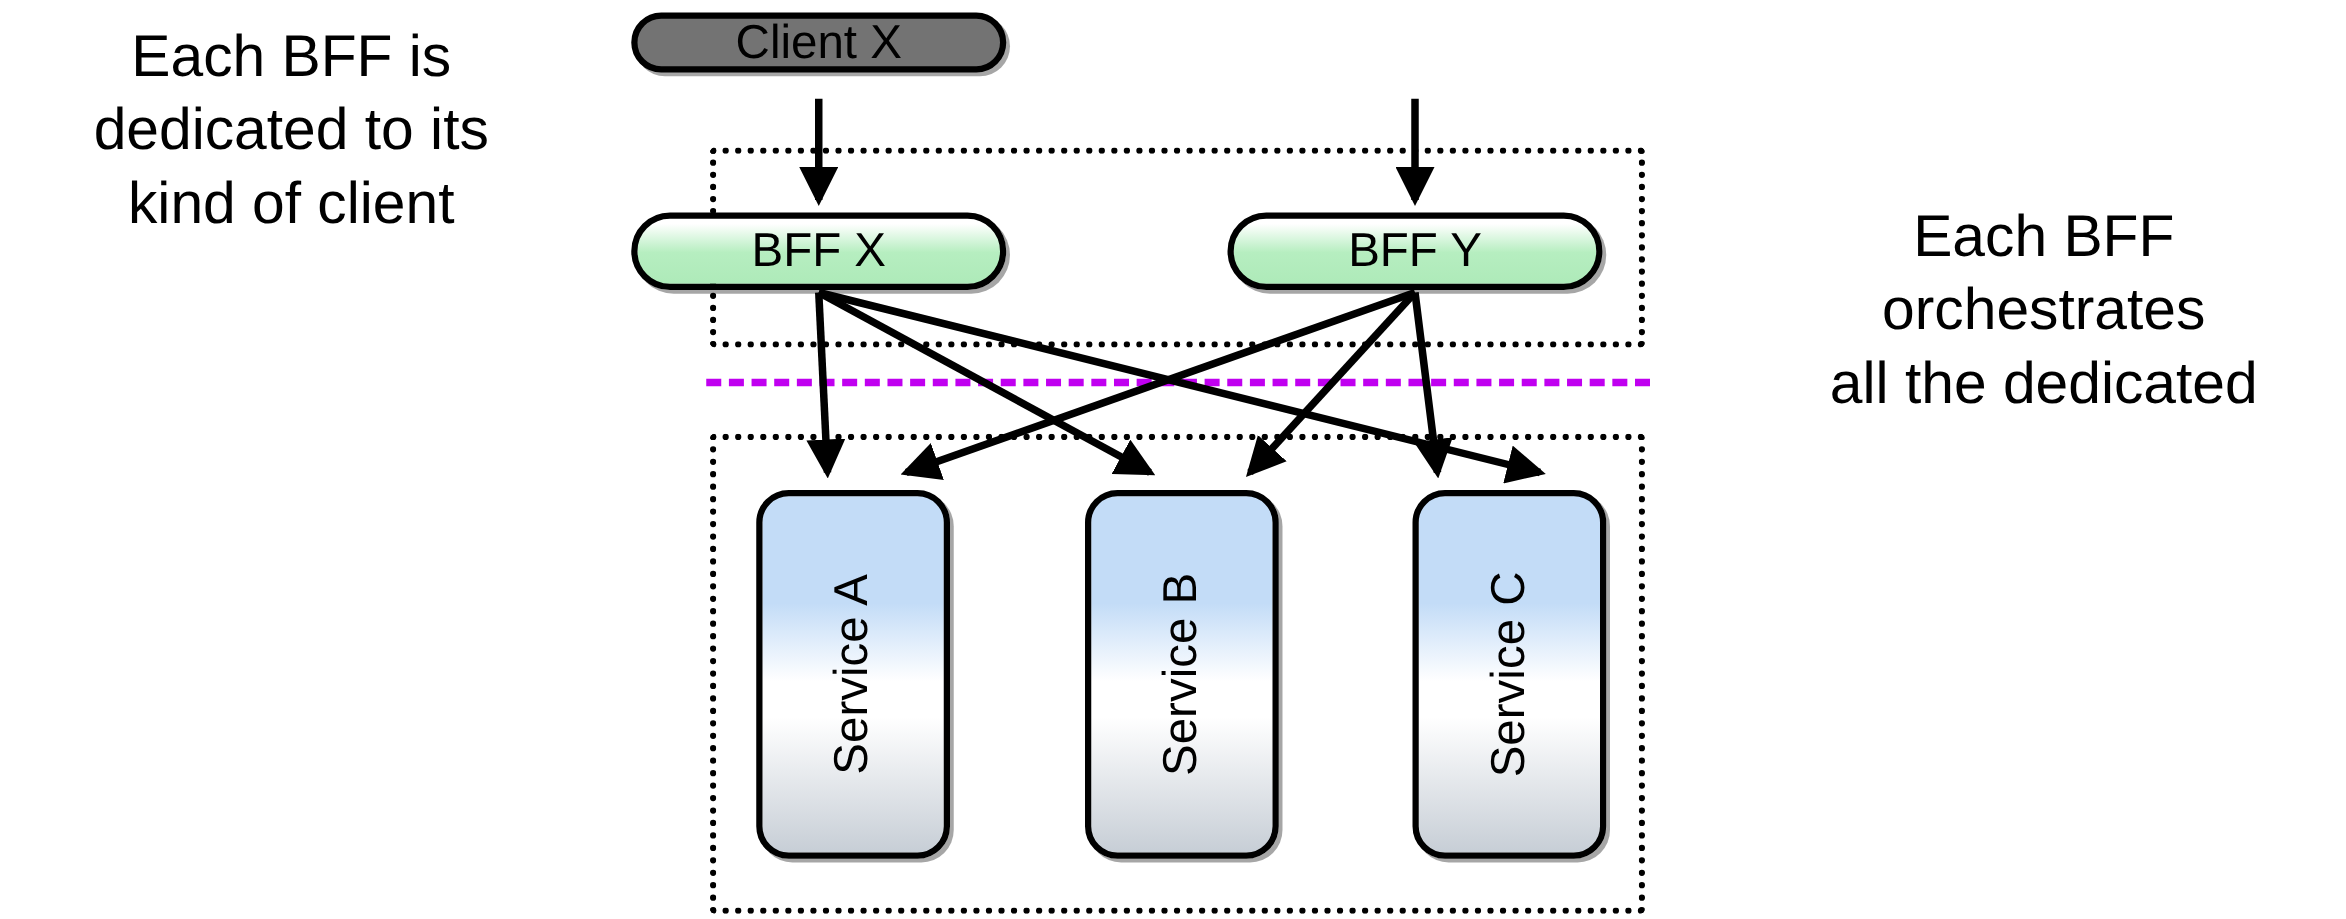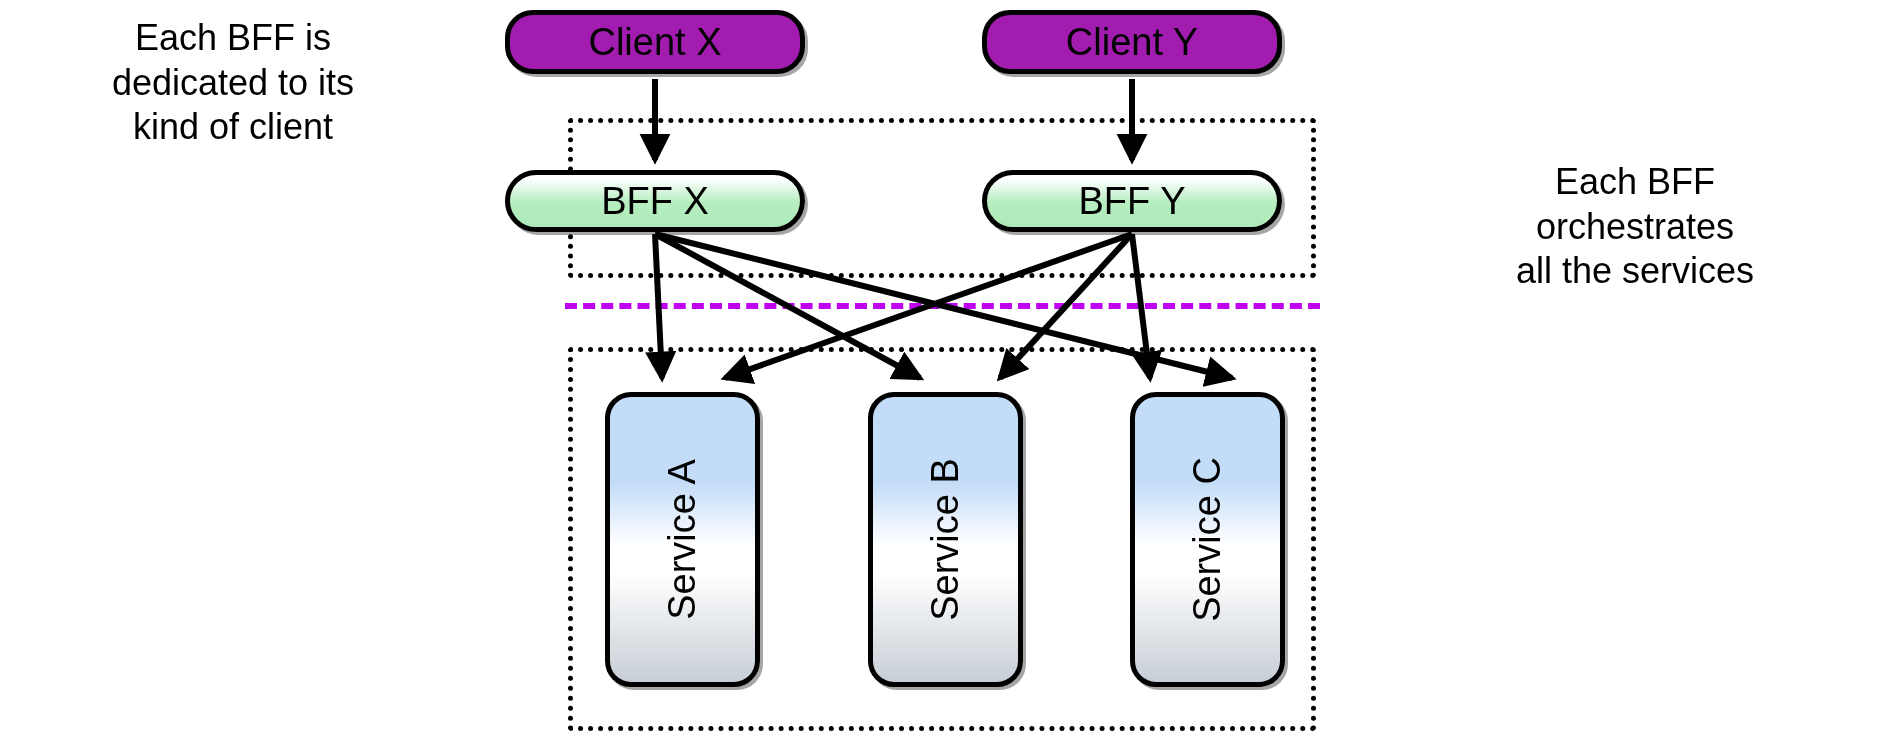--- a/index.html
+++ b/index.html
@@ -17,21 +17,21 @@
     height: 735px;
     background: #ffffff;
     overflow: hidden;
   }
 
   
   .caption {
     position: absolute;
     text-align: center;
     color: #000000;
-    font-size: 36px;
+    font-size: 47px;
     line-height: 1.24;
     white-space: pre-line;
     font-family: "Liberation Sans", sans-serif;
   }
   #caption-left  { left: 8px;   top: 16px;  width: 450px; }
   #caption-right { left: 1400px; top: 160px; width: 470px; }
 
   
   .dotted-group {
     position: absolute;
@@ -61,23 +61,23 @@
     display: flex;
     align-items: center;
     justify-content: center;
     color: #000000;
     font-size: 38px;
     font-family: "Liberation Sans", sans-serif;
     box-shadow: 3px 3px 0 rgba(0,0,0,0.35);
   }
   .node-client {
     border-radius: 28px;
-    background: #a21caf;
+    background: #737373;
     width: 300px;
-    height: 64px;
+    height: 48px;
   }
   .node-bff {
     border-radius: 32px;
     width: 300px;
     height: 62px;
     background: linear-gradient(to bottom, #ffffff 0%, #ffffff 8%, #b6eec0 52%, #aeeab9 100%);
   }
   .node-service {
     border-radius: 26px;
     width: 155px;
@@ -111,21 +111,21 @@
 <body>
 
 <div id="canvas">
 
   <div id="caption-left" class="caption">Each BFF is
 dedicated to its
 kind of client</div>
 
   <div id="caption-right" class="caption">Each BFF
 orchestrates
-all the services</div>
+all the dedicated</div>
 
   <div id="bff-group" class="dotted-group"></div>
   <div id="service-group" class="dotted-group"></div>
 
   <div id="boundary-line"></div>
 
   <svg id="edges" viewBox="0 0 1877 735" xmlns="http://www.w3.org/2000/svg">
     <defs>
       <marker id="arrowhead" markerWidth="5.2" markerHeight="5.2" refX="4.4" refY="2.6" orient="auto" markerUnits="strokeWidth">
         <path d="M0,0 L5.2,2.6 L0,5.2 z" fill="#000000"></path>
@@ -141,23 +141,20 @@
     <line x1="655" y1="234" x2="1232" y2="378" stroke="#000000" stroke-width="6" marker-end="url(#arrowhead)"></line>
 
     <line x1="1132" y1="234" x2="725" y2="378" stroke="#000000" stroke-width="6" marker-end="url(#arrowhead)"></line>
     <line x1="1132" y1="234" x2="1000" y2="378" stroke="#000000" stroke-width="6" marker-end="url(#arrowhead)"></line>
     <line x1="1132" y1="234" x2="1150" y2="378" stroke="#000000" stroke-width="6" marker-end="url(#arrowhead)"></line>
   </svg>
 
   <div id="client-x" class="node node-client">
     <span>Client X</span>
   </div>
-  <div id="client-y" class="node node-client">
-    <span>Client Y</span>
-  </div>
 
   <div id="bff-y" class="node node-bff">
     <span>BFF Y</span>
   </div>
   <div id="bff-x" class="node node-bff">
     <span>BFF X</span>
   </div>
 
   <div id="service-a" class="node node-service">
     <span class="vlabel">Service A</span>

